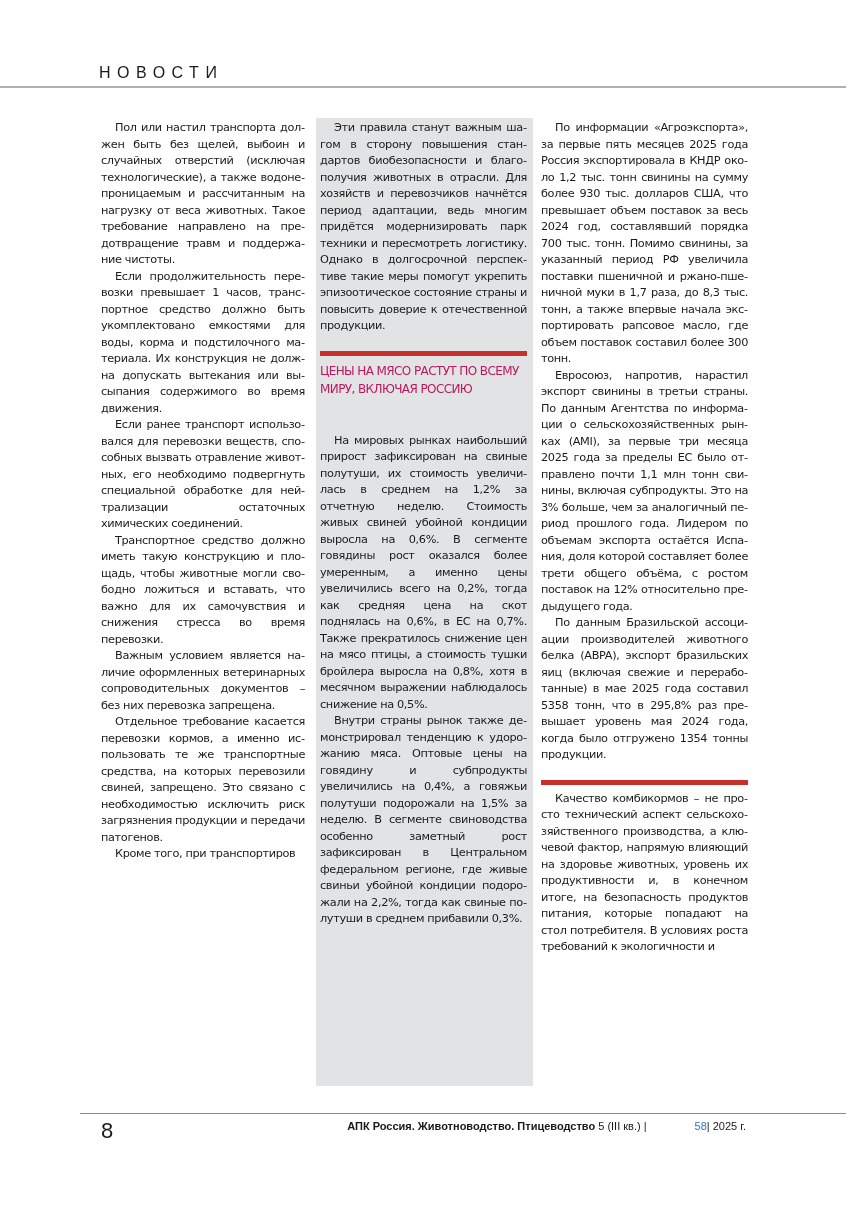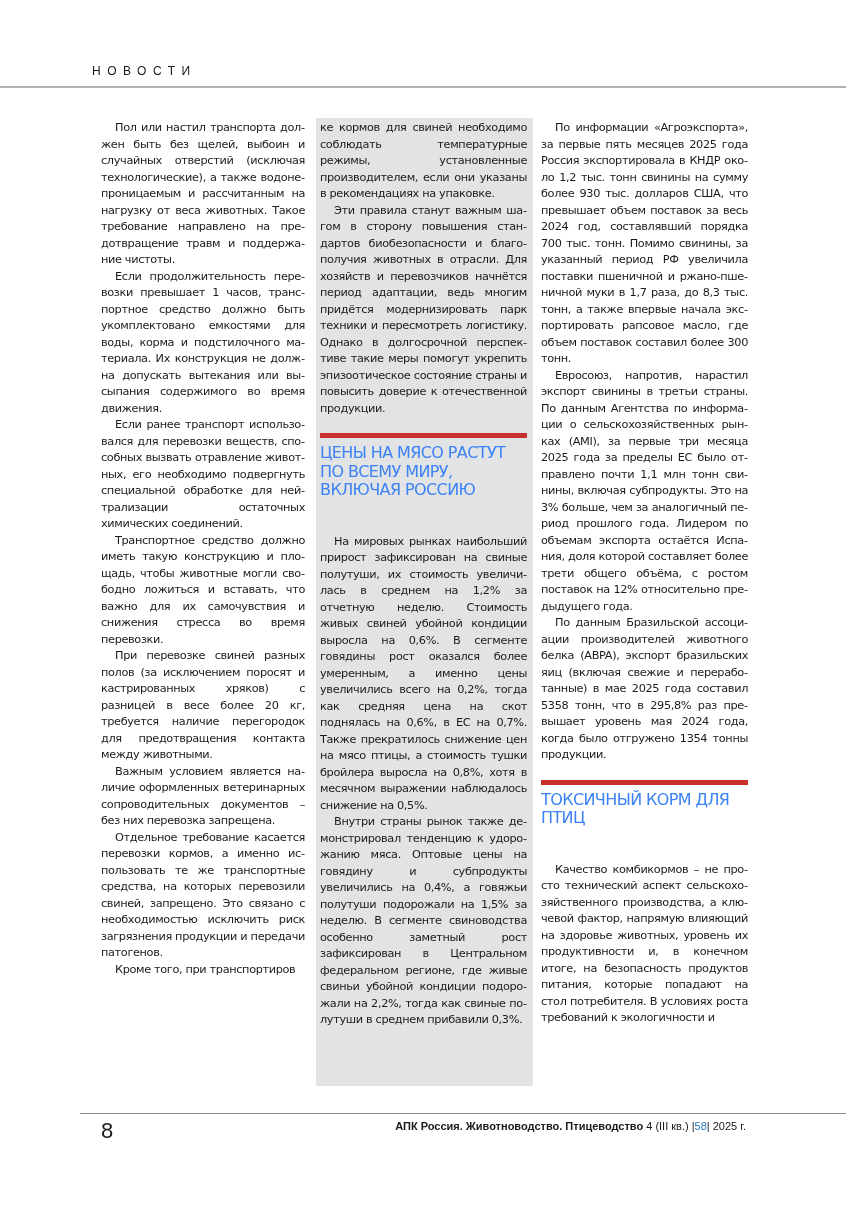--- a/index.html
+++ b/index.html
@@ -1,73 +1,70 @@
 <!DOCTYPE html>
 <html><head>
 <meta charset="utf-8">
 <style>
   html, body { margin: 0; padding: 0; background: #ffffff; }
   body { width: 846px; height: 1209px; position: relative; overflow: hidden;
          font-family: "DejaVu Sans", sans-serif; color: #1a1a1a; }
-  .section-label { position: absolute; left: 92px; top: 64px; font-size: 12px; letter-spacing: 6.5px;
+  .section-label { position: absolute; left: 99px; top: 64px; font-size: 16px; letter-spacing: 6.5px;
                    color: #1a1a1a; font-family: "Liberation Sans", sans-serif; }
   .top-rule { position: absolute; left: 0; right: 0; top: 86px; height: 2px; background: #b0b0b0; }
   .col { position: absolute; top: 120px; width: 200px; font-size: 11.3px; line-height: 16.5px;
          text-align: justify; hyphens: manual; font-family: "DejaVu Sans", sans-serif; letter-spacing: -0.35px; }
   .col p { margin: 0; text-indent: 14px; }
   .col1 { left: 101px; width: 204px; }
   .col2-bg { position: absolute; left: 316px; top: 118px; width: 217px; height: 968px; background: #e2e3e4; }
   .col2 { left: 320px; top: 120px; width: 207px; }
   .col3 { left: 541px; width: 207px; }
   .red-bar { height: 5px; background: #c8302b; margin: 16px 0 6px 0; }
-  .headline { font-family: "DejaVu Sans", sans-serif; font-size: 16px; line-height: 18.5px;
-              font-weight: normal; text-transform: uppercase; color: #3b82f6; margin: 0 0 34px 0;
+  .headline { font-family: "DejaVu Sans", sans-serif; font-size: 12px; line-height: 18.5px;
+              font-weight: normal; text-transform: uppercase; color: #be185d; margin: 0 0 34px 0;
               text-align: left; letter-spacing: -0.6px; }
   .bottom-rule { position: absolute; left: 80px; right: 0; top: 1113px; height: 1px; background: #8a8a8a; }
   .page-num { position: absolute; left: 101px; top: 1118px; font-size: 22px; color: #1a1a1a;
               font-family: "Liberation Sans", sans-serif; }
   .footer { position: absolute; right: 100px; top: 1120px; font-size: 11px; color: #1a1a1a;
             font-family: "Liberation Sans", sans-serif; }
   .footer .pub { font-weight: bold; }
-  .footer .issue-num { color: #2b7bbf; }
+  .footer .issue-num { color: #2b7bbf; margin-left: 48px; }
 </style>
 </head>
 <body>
 
 <div class="section-label">НОВОСТИ</div>
 <div class="top-rule"></div>
 
 <div class="col col1">
   <p>Пол или настил транспорта дол­жен быть без щелей, выбоин и случайных отверстий (исключая технологические), а также водоне­проницаемым и рассчитанным на нагрузку от веса животных. Такое требование направлено на пре­дотвращение травм и поддержа­ние чистоты.</p>
   <p>Если продолжительность пере­возки превышает 1 часов, транс­портное средство должно быть укомплектовано емкостями для воды, корма и подстилочного ма­териала. Их конструкция не долж­на допускать вытекания или вы­сыпания содержимого во время движения.</p>
   <p>Если ранее транспорт использо­вался для перевозки веществ, спо­собных вызвать отравление живот­ных, его необходимо подвергнуть специальной обработке для ней­трализации остаточных химических соединений.</p>
   <p>Транспортное средство должно иметь такую конструкцию и пло­щадь, чтобы животные могли сво­бодно ложиться и вставать, что важ­но для их самочувствия и снижения стресса во время перевозки.</p>
-  <p>При перевозке свиней разных по­лов (за исключением поросят и ка­стрированных хряков) с разницей в весе более 20 кг, требуется наличие перегородок для предотвращения контакта между животными.</p>
   <p>Важным условием является на­личие оформленных ветеринар­ных сопроводительных докумен­тов – без них перевозка запрещена.</p>
   <p>Отдельное требование касается перевозки кормов, а именно ис­пользовать те же транспортные средства, на которых перевозили свиней, запрещено. Это связано с необходимостью исключить риск загрязнения продукции и переда­чи патогенов.</p>
   <p>Кроме того, при транспортиров­</p>
 </div>
 
 <div class="col2-bg"></div>
 <div class="col col2">
-  <p style="text-indent:0">ке кормов для свиней необходимо соблюдать температурные режимы, установленные производителем, если они указаны в рекомендаци­ях на упаковке.</p>
   <p>Эти правила станут важным ша­гом в сторону повышения стан­дартов биобезопасности и благо­получия животных в отрасли. Для хозяйств и перевозчиков начнёт­ся период адаптации, ведь многим придётся модернизировать парк техники и пересмотреть логистику. Однако в долгосрочной перспек­тиве такие меры помогут укрепить эпизоотическое состояние страны и повысить доверие к отечествен­ной продукции.</p>
   <div class="red-bar"></div>
   <h2 class="headline">ЦЕНЫ НА МЯСО РАСТУТ ПО ВСЕМУ МИРУ, ВКЛЮЧАЯ РОССИЮ</h2>
   <p>На мировых рынках наибольший прирост зафиксирован на свиные полутуши, их стоимость увеличи­лась в среднем на 1,2% за отчетную неделю. Стоимость живых свиней убойной кондиции выросла на 0,6%. В сегменте говядины рост оказался более умеренным, а именно цены увеличились всего на 0,2%, тогда как средняя цена на скот поднялась на 0,6%, в ЕС на 0,7%. Также прекра­тилось снижение цен на мясо пти­цы, а стоимость тушки бройлера выросла на 0,8%, хотя в месячном выражении наблюдалось снижение на 0,5%.</p>
   <p>Внутри страны рынок также де­монстрировал тенденцию к удоро­жанию мяса. Оптовые цены на говя­дину и субпродукты увеличились на 0,4%, а говяжьи полутуши подоро­жали на 1,5% за неделю. В сегменте свиноводства особенно заметный рост зафиксирован в Центральном федеральном регионе, где живые свиньи убойной кондиции подоро­жали на 2,2%, тогда как свиные по­лутуши в среднем прибавили 0,3%.</p>
 </div>
 
 <div class="col col3">
   <p>По информации «Агроэкспорта», за первые пять месяцев 2025 года Россия экспортировала в КНДР око­ло 1,2 тыс. тонн свинины на сумму более 930 тыс. долларов США, что превышает объем поставок за весь 2024 год, составлявший порядка 700 тыс. тонн. Помимо свинины, за ука­занный период РФ увеличила по­ставки пшеничной и ржано-пше­ничной муки в 1,7 раза, до 8,3 тыс. тонн, а также впервые начала экс­портировать рапсовое масло, где объем поставок составил более 300 тонн.</p>
   <p>Евросоюз, напротив, нарастил экспорт свинины в третьи страны. По данным Агентства по информа­ции о сельскохозяйственных рын­ках (AMI), за первые три месяца 2025 года за пределы ЕС было от­правлено почти 1,1 млн тонн сви­нины, включая субпродукты. Это на 3% больше, чем за аналогичный пе­риод прошлого года. Лидером по объемам экспорта остаётся Испа­ния, доля которой составляет бо­лее трети общего объёма, с ростом поставок на 12% относительно пре­дыдущего года.</p>
   <p>По данным Бразильской ассоци­ации производителей животного белка (ABPA), экспорт бразильских яиц (включая свежие и перерабо­танные) в мае 2025 года составил 5358 тонн, что в 295,8% раз пре­вышает уровень мая 2024 года, когда было отгружено 1354 тонны продукции.</p>
   <div class="red-bar"></div>
-  <h2 class="headline">ТОКСИЧНЫЙ КОРМ ДЛЯ ПТИЦ</h2>
   <p>Качество комбикормов – не про­сто технический аспект сельскохо­зяйственного производства, а клю­чевой фактор, напрямую влияющий на здоровье животных, уровень их продуктивности и, в конечном итоге, на безопасность продук­тов питания, которые попадают на стол потребителя. В условиях ро­ста требований к экологичности и</p>
 </div>
 
 <div class="bottom-rule"></div>
 <div class="page-num">8</div>
 <div class="footer">
   <span class="pub">АПК Россия. Животноводство. Птицеводство</span>
-  <span>4 (III кв.) |</span><span class="issue-num">58</span><span>| 2025 г.</span>
+  <span>5 (III кв.) |</span><span class="issue-num">58</span><span>| 2025 г.</span>
 </div>
 
 </body></html>

